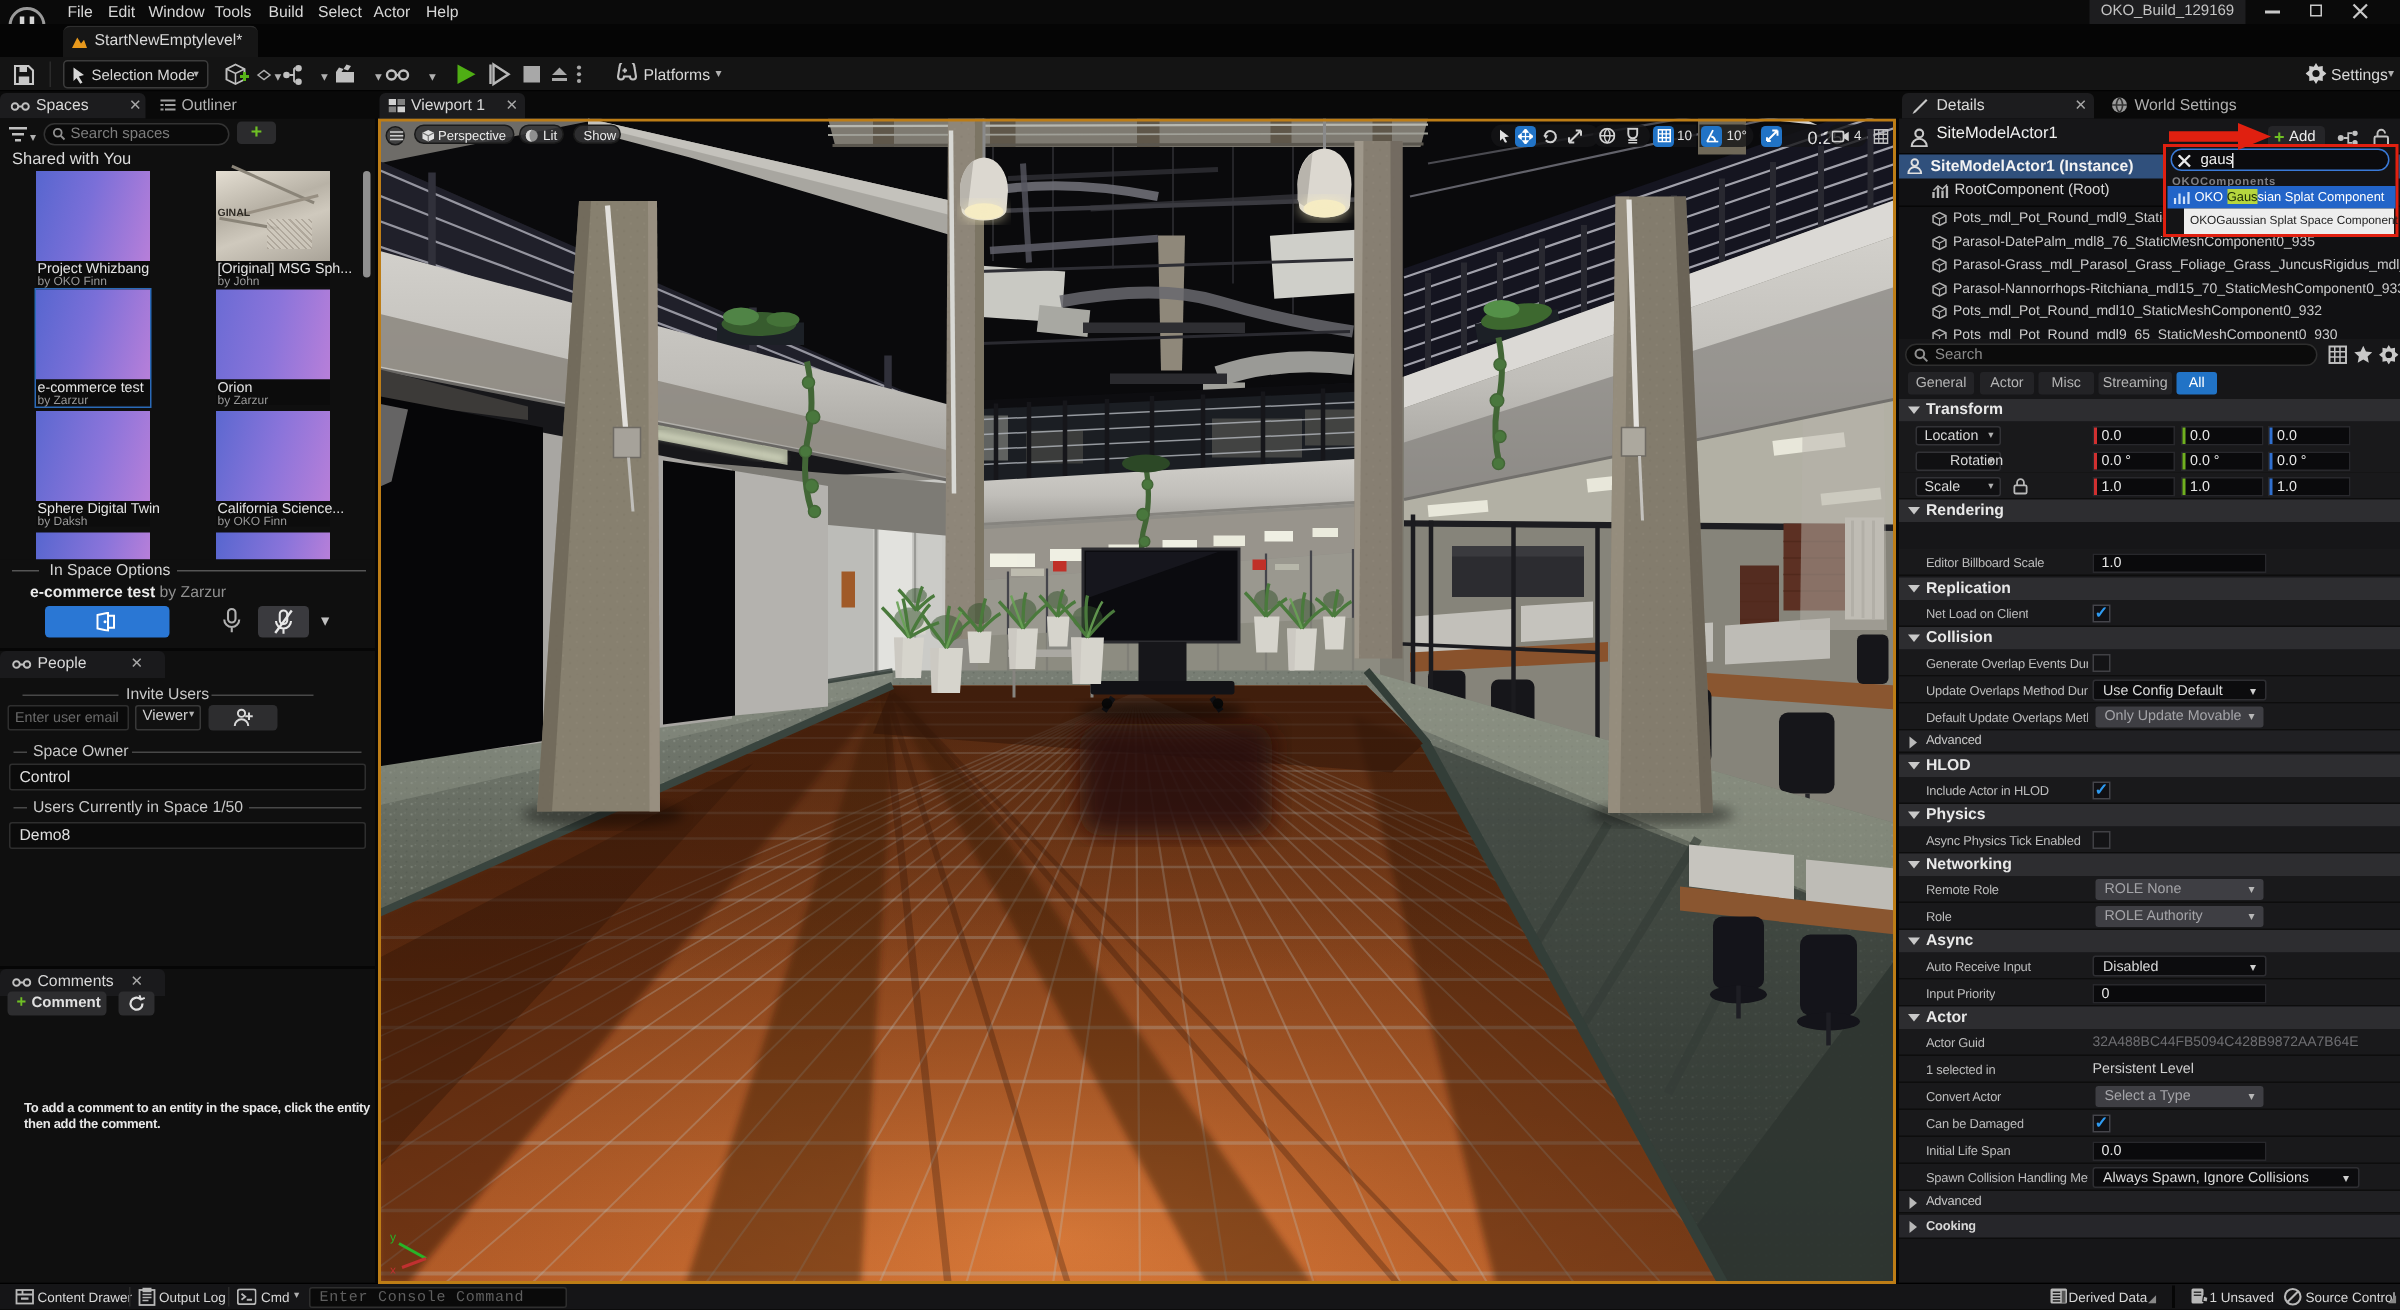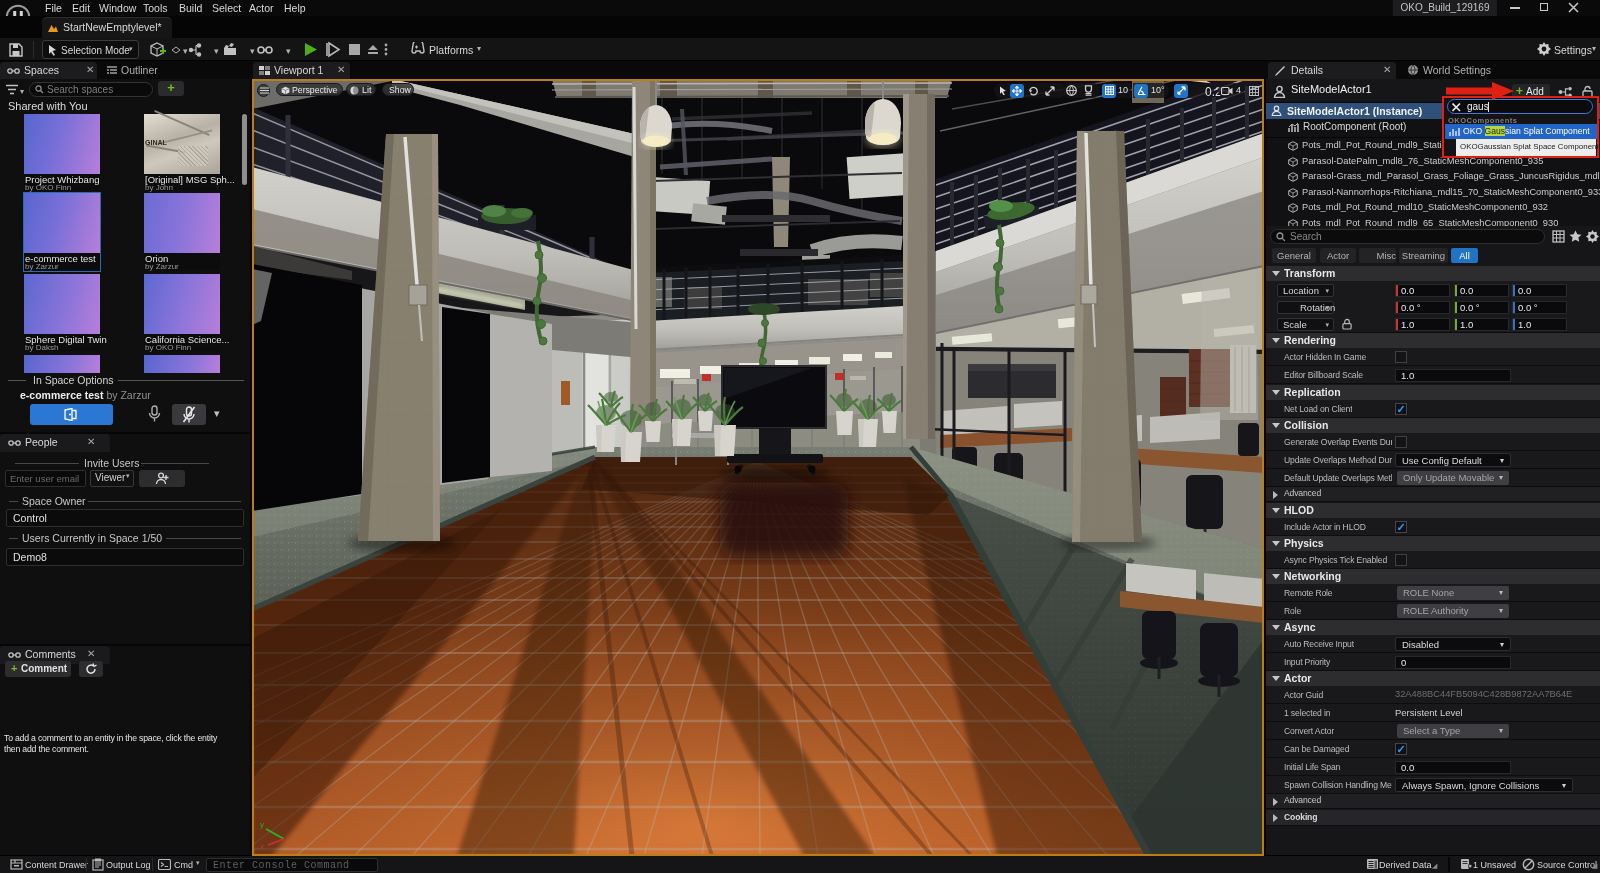--- a/index.html
+++ b/index.html
@@ -290,21 +290,21 @@
  <span class="abs" style="left:25px;top:569px;color:#d8d8d8;font-size:10.5px">Comments</span>
  <span class="abs" style="left:87px;top:569px;color:#a8a8a8;font-size:10px">✕</span>
  <div class="abs" style="left:5px;top:582px;width:66px;height:16px;background:#2d2d2f;border-radius:3px"></div>
  <span class="abs" style="left:11px;top:583px;color:#6fc024;font-size:11px;font-weight:bold">+</span>
  <span class="abs" style="left:21px;top:584px;color:#e0e0e0;font-size:10px;font-weight:bold">Comment</span>
  <div class="abs" style="left:79px;top:582px;width:24px;height:16px;background:#2d2d2f;border-radius:3px"></div>
  <svg class="abs" style="left:85px;top:584px" width="12" height="12" viewBox="0 0 12 12">
         <path d="M10 6 a4 4 0 1 1 -1.5 -3" fill="none" stroke="#e0e0e0" stroke-width="1.5"></path>
         <path d="M8 0.5 L9 3.3 L11.5 2.2" fill="none" stroke="#e0e0e0" stroke-width="1.3"></path>
       </svg>
- <div class="abs" style="left:4px;top:654px;color:#e6e6e6;font-size:8.7px;font-weight:normal;line-height:11px;white-space:nowrap;letter-spacing:-0.2px">To add a comment to an entity in the space, click the entity<br>then add the comment.</div>
+ <div class="abs" style="left:16px;top:654px;color:#e6e6e6;font-size:8.7px;font-weight:bold;line-height:11px;white-space:nowrap;letter-spacing:-0.2px">To add a comment to an entity in the space, click the entity<br>then add the comment.</div>
 </div>
 
 <style>
 .hdr{position:absolute;left:0;width:334px;height:15px;background:#2d2d30;color:#e8e8e8;font-size:10.5px;font-weight:bold;line-height:15px}
 .hdr b{position:absolute;left:6px;top:5px;width:0;height:0;border-left:4px solid transparent;border-right:4px solid transparent;border-top:5px solid #c8c8c8}
 .hdr span{position:absolute;left:18px}
 .crow{position:absolute;left:0;width:334px;height:18px;background:#19191b;border-bottom:1px solid #0d0d0d}
 .lbl{position:absolute;left:18px;top:4px;color:#bcbcbc;font-size:8.6px;letter-spacing:-0.15px;white-space:nowrap;max-width:108px;overflow:hidden}
 .chk{position:absolute;left:129px;top:3px;width:12px;height:12px;background:#141416;border:1px solid #404044}
 .fld{position:absolute;top:2.5px;width:55px;height:13px;background:#0a0a0c;border:1px solid #28282c;color:#e8e8e8;font-size:9.5px;line-height:12px;padding-left:5px}
@@ -391,21 +391,21 @@
       </svg>
  <svg class="abs" style="left:303px;top:151px" width="13" height="13" viewBox="0 0 13 13">
         <path d="M6.5 0.5 L8.3 4.3 L12.5 4.8 L9.4 7.6 L10.2 11.8 L6.5 9.7 L2.8 11.8 L3.6 7.6 L0.5 4.8 L4.7 4.3 Z" fill="#c8c8c8"></path>
       </svg>
  <svg class="abs" style="left:320px;top:151px" width="13" height="13" viewBox="0 0 14 14">
         <path d="M7 0 L8.5 2.5 L11.5 2 L11.5 5 L14 7 L11.5 9 L11.5 12 L8.5 11.5 L7 14 L5.5 11.5 L2.5 12 L2.5 9 L0 7 L2.5 5 L2.5 2 L5.5 2.5 Z" fill="#c8c8c8"></path>
         <circle cx="7" cy="7" r="2.4" fill="#161618"></circle>
       </svg>
  <div class="abs" style="left:6px;top:169px;width:44px;height:15px;background:#232326;border-radius:2px;color:#b4b4b4;font-size:9.5px;text-align:center;line-height:15px">General</div>
  <div class="abs" style="left:54px;top:169px;width:36px;height:15px;background:#232326;border-radius:2px;color:#b4b4b4;font-size:9.5px;text-align:center;line-height:15px">Actor</div>
- <div class="abs" style="left:93px;top:169px;width:37px;height:15px;background:#232326;border-radius:2px;color:#b4b4b4;font-size:9.5px;text-align:right;line-height:15px">Misc</div>
+ <div class="abs" style="left:93px;top:169px;width:37px;height:15px;background:#232326;border-radius:2px;color:#b4b4b4;font-size:9.5px;text-align:center;line-height:15px">Misc</div>
  <div class="abs" style="left:133px;top:169px;width:49px;height:15px;background:#232326;border-radius:2px;color:#b4b4b4;font-size:9.5px;text-align:center;line-height:15px">Streaming</div>
  <div class="abs" style="left:185px;top:169px;width:27px;height:15px;background:#2173c6;border-radius:2px;color:#fff;font-size:9.5px;text-align:center;line-height:15px">All</div>
 
  <div class="hdr" style="top:187px">
         <b></b>
         <span>Transform</span>
       </div>
  <div class="crow" style="top:202px">
         <div class="abs" style="left:11px;top:2.5px;width:57px;height:13px;background:#101012;border:1px solid #323236;border-radius:2px;color:#d8d8d8;font-size:9.5px;line-height:12px;padding-left:5px">Location<span style="position:absolute;right:4px;top:0;font-size:7px;color:#b0b0b0">▾</span></div>
   <div class="fld" style="left:129px"><div class="bar" style="background:#d03030"></div>0.0</div>
@@ -425,24 +425,20 @@
           <path d="M3 6 V4 a2.5 2.5 0 0 1 5 0 M8 4 v2" fill="none" stroke="#b8b8b8" stroke-width="1.3"></path>
         </svg>
   <div class="fld" style="left:129px"><div class="bar" style="background:#d03030"></div>1.0</div>
   <div class="fld" style="left:188px"><div class="bar" style="background:#70b020"></div>1.0</div>
   <div class="fld" style="left:246px"><div class="bar" style="background:#3070d0"></div>1.0</div>
       </div>
 
  <div class="hdr" style="top:254px">
         <b></b>
         <span>Rendering</span>
-      </div>
- <div class="crow" style="top:269px;height:18px">
-        <span class="lbl">Actor Hidden In Game</span>
-        <div class="chk"></div>
       </div>
  <div class="crow" style="top:287px;height:18px">
         <span class="lbl">Editor Billboard Scale</span>
         <div class="fld" style="left:129px;width:116px">1.0</div>
       </div>
 
  <div class="hdr" style="top:306px">
         <b></b>
         <span>Replication</span>
       </div>

